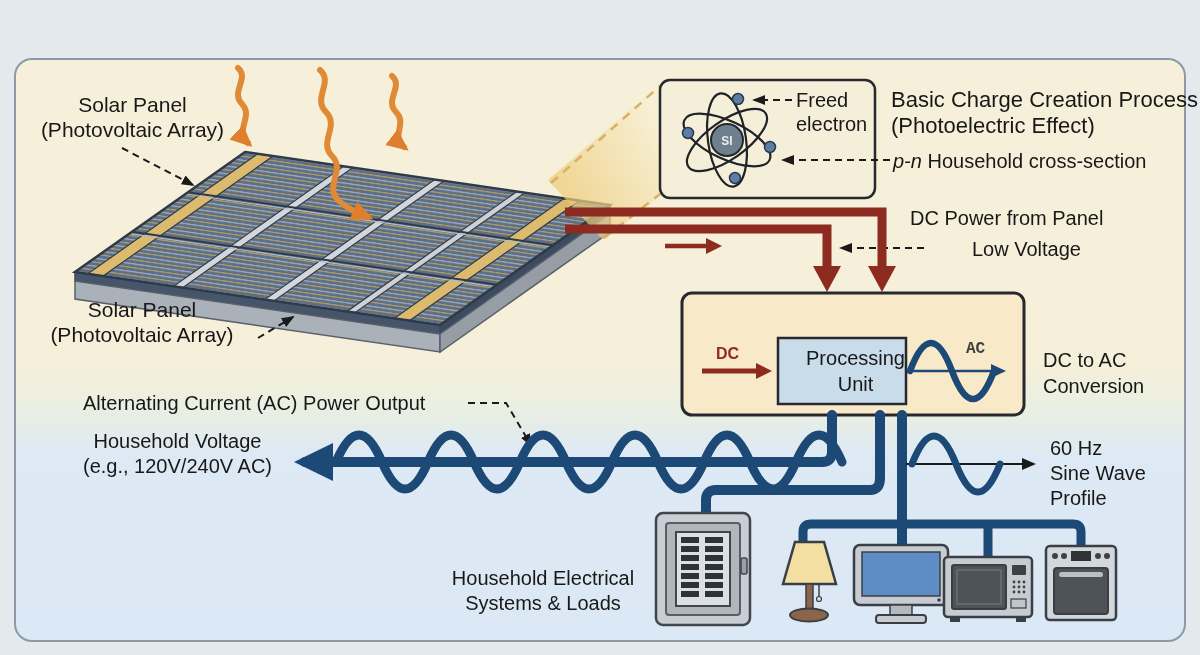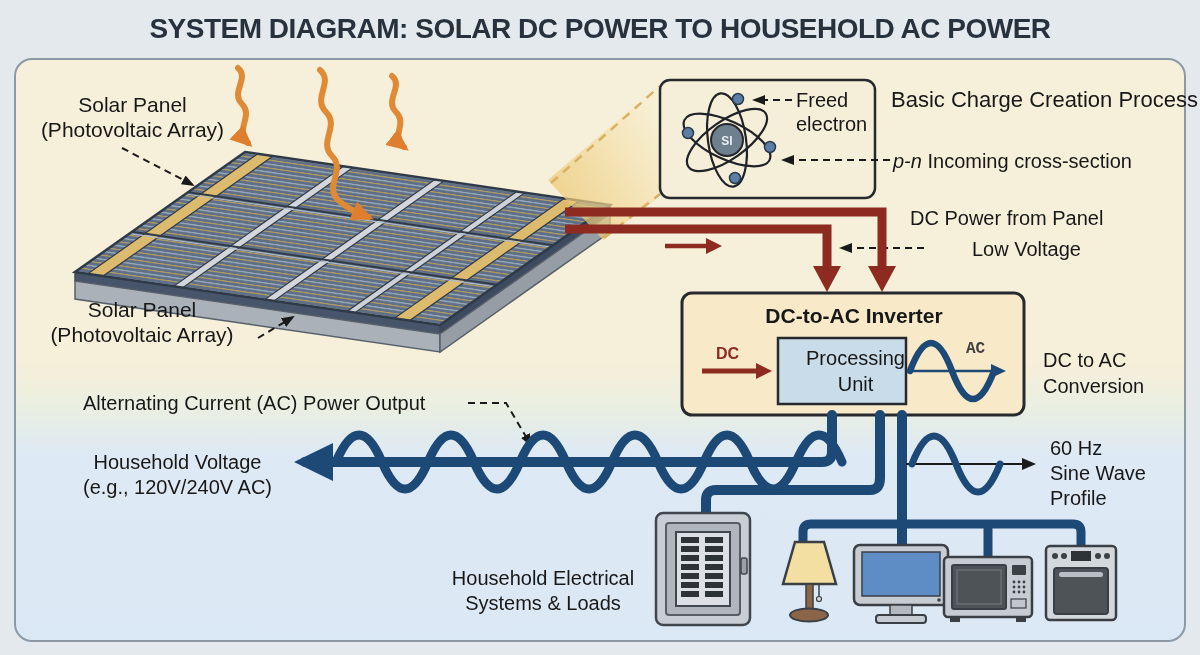--- a/index.html
+++ b/index.html
@@ -16,21 +16,20 @@
   .b{font-weight:700;}
   .red{color:#8e2b20;}
   .blue{color:#404040;font-family:Liberation Mono, monospace;}
   .fs21{font-size:21px;}
   .fs22{font-size:16px;}
 </style>
 </head>
 <body>
 
 <div class="page">
-  <div class="title">SYSTEM DIAGRAM: SOLAR DC POWER TO HOUSEHOLD AC POWER</div>
   <div class="canvas-bg"></div>
 
   <svg class="overlay" viewBox="0 0 1200 655">
     <defs>
       <marker id="ahB" markerUnits="userSpaceOnUse" markerWidth="14" markerHeight="12" refX="11" refY="5" orient="auto">
         <path d="M0,0 L13,5 L0,10 z" fill="#1a1a1a"></path>
       </marker>
       <marker id="ahO" markerUnits="userSpaceOnUse" markerWidth="26" markerHeight="24" refX="16" refY="10" orient="auto">
         <path d="M0,0 L22,10 L0,20 z" fill="#df7f2e"></path>
       </marker>
@@ -225,50 +224,50 @@
   </div>
 
 
   <div class="lbl" style="left:796px;top:88px;">
     <div>Freed</div>
     <div>electron</div>
   </div>
 
   <div class="lbl" style="left:891px;top:87px;font-size:22px;">
     <div>Basic Charge Creation Process</div>
+    <div>(Photoelectric Effect)</div>
   </div>
 
   <div class="lbl" style="left:893px;top:149px;">
-    <i>p-n</i><span> Incoming cross-section</span>
+    <i>p-n</i><span> Household cross-section</span>
   </div>
 
   <div class="lbl" style="left:910px;top:206px;">DC Power from Panel</div>
   <div class="lbl" style="left:928px;top:237px;margin-left:44px;">Low Voltage</div>
 
   <div class="lbl fs21 center" style="left:22px;top:297px;width:240px;">
     <div>Solar Panel</div>
     <div>(Photovoltaic Array)</div>
   </div>
 
-  <div class="lbl fs21 b center" style="left:684px;top:303px;width:340px;">DC-to-AC Inverter</div>
   <div class="lbl fs22 b red" style="left:716px;top:344px;">DC</div>
   <div class="lbl center" style="left:779px;top:345px;width:153px;line-height:1.3;">
     <div>Processing</div>
     <div>Unit</div>
   </div>
   <div class="lbl fs22 b blue" style="left:966px;top:340px;">AC</div>
 
   <div class="lbl" style="left:1043px;top:347px;line-height:1.3;">
     <div>DC to AC</div>
     <div>Conversion</div>
   </div>
 
   <div class="lbl" style="left:83px;top:391px;">Alternating Current (AC) Power Output</div>
 
-  <div class="lbl center" style="left:55px;top:450px;width:245px;line-height:1.25;">
+  <div class="lbl center" style="left:55px;top:429px;width:245px;line-height:1.25;">
     <div>Household Voltage</div>
     <div>(e.g., 120V/240V AC)</div>
   </div>
 
   <div class="lbl" style="left:1050px;top:436px;line-height:1.25;">
     <div>60 Hz</div>
     <div>Sine Wave</div>
     <div>Profile</div>
   </div>
 

